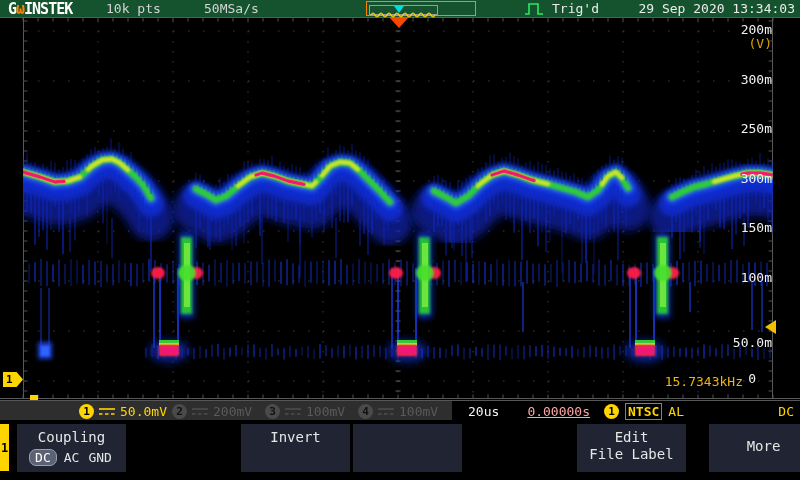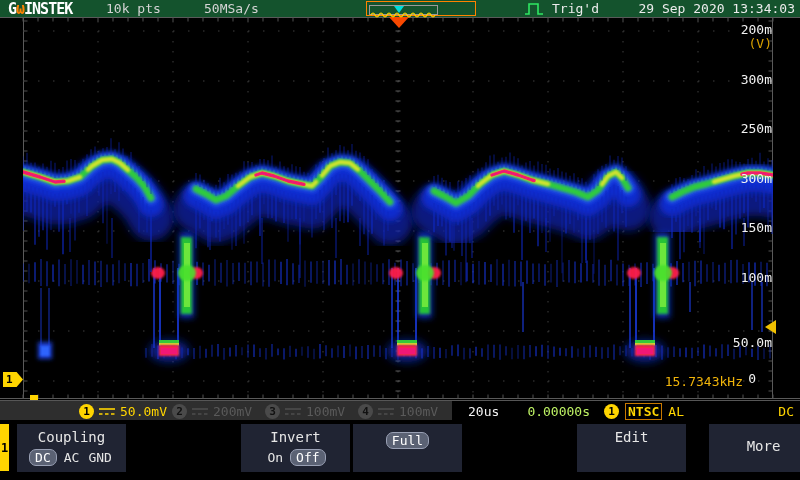--- a/index.html
+++ b/index.html
@@ -41,21 +41,21 @@
       border-top:1px solid #565656;font-size:13px;}
   .sb-ch{position:absolute;top:0;height:20px;display:flex;align-items:center;gap:4px;}
   .sb-ch .num{width:15px;height:15px;border-radius:50%;background:#4a4a4a;color:#111;
       font-weight:bold;font-size:11px;line-height:15px;text-align:center;flex:0 0 15px;}
   .sb-ch.active .num{background:#ffd500;color:#000;}
   .sb-ch .val{color:#5a5a5a;}
   .sb-ch.active .val{color:#ffd500;}
   .sb-box{position:absolute;top:0;height:20px;background:#000;display:flex;align-items:center;}
   .sb-time{left:452px;width:146px;justify-content:space-between;padding:0 8px 0 16px;}
   .sb-time .tb{color:#f2f2f2;}
-  .sb-time .hpos{color:#bef264;}
+  .sb-time .hpos{color:#fca5a5;text-decoration:underline;}
   .sb-trig{left:598px;width:202px;gap:6px;padding:0 6px;}
   .sb-trig .num{width:15px;height:15px;border-radius:50%;background:#ffd500;color:#000;
       font-weight:bold;font-size:11px;line-height:15px;text-align:center;}
   .sb-trig .ttype{color:#ffd500;border:1px solid #c87800;padding:0 2px;font-weight:bold;}
   .sb-trig .tmode{color:#ffd500;}
   .sb-trig .tcoup{color:#ffd500;margin-left:auto;}
 
   
   .menubar{position:absolute;left:0;top:420px;width:800px;height:60px;background:#000;}
   .menu-tab{position:absolute;left:0;top:4px;width:9px;height:47px;background:#ffd500;color:#000;
@@ -1070,30 +1070,24 @@
     <div class="menu-btn b0">
       <span class="lbl">Coupling</span>
       <span class="opts">
           <span class="opt sel">DC</span>
           <span class="opt">AC</span>
           <span class="opt">GND</span>
         </span>
     </div>
     <div class="menu-btn b2">
       <span class="lbl">Invert</span>
-      <span class="opts">
-          <span class="opt">On</span>
-          <span class="opt sel">Off</span>
-        </span>
     </div>
     <div class="menu-btn b3">
-      <span class="opts">
-          <span class="opt sel">Full</span>
-        </span>
     </div>
     <div class="menu-btn b4">
       <span class="lbl">Edit</span>
+      <span class="lbl">File Label</span>
     </div>
     <div class="menu-btn b5 tall">
       <span class="lbl">More</span>
     </div>
   </div>
 </div>
 
 </body></html>

